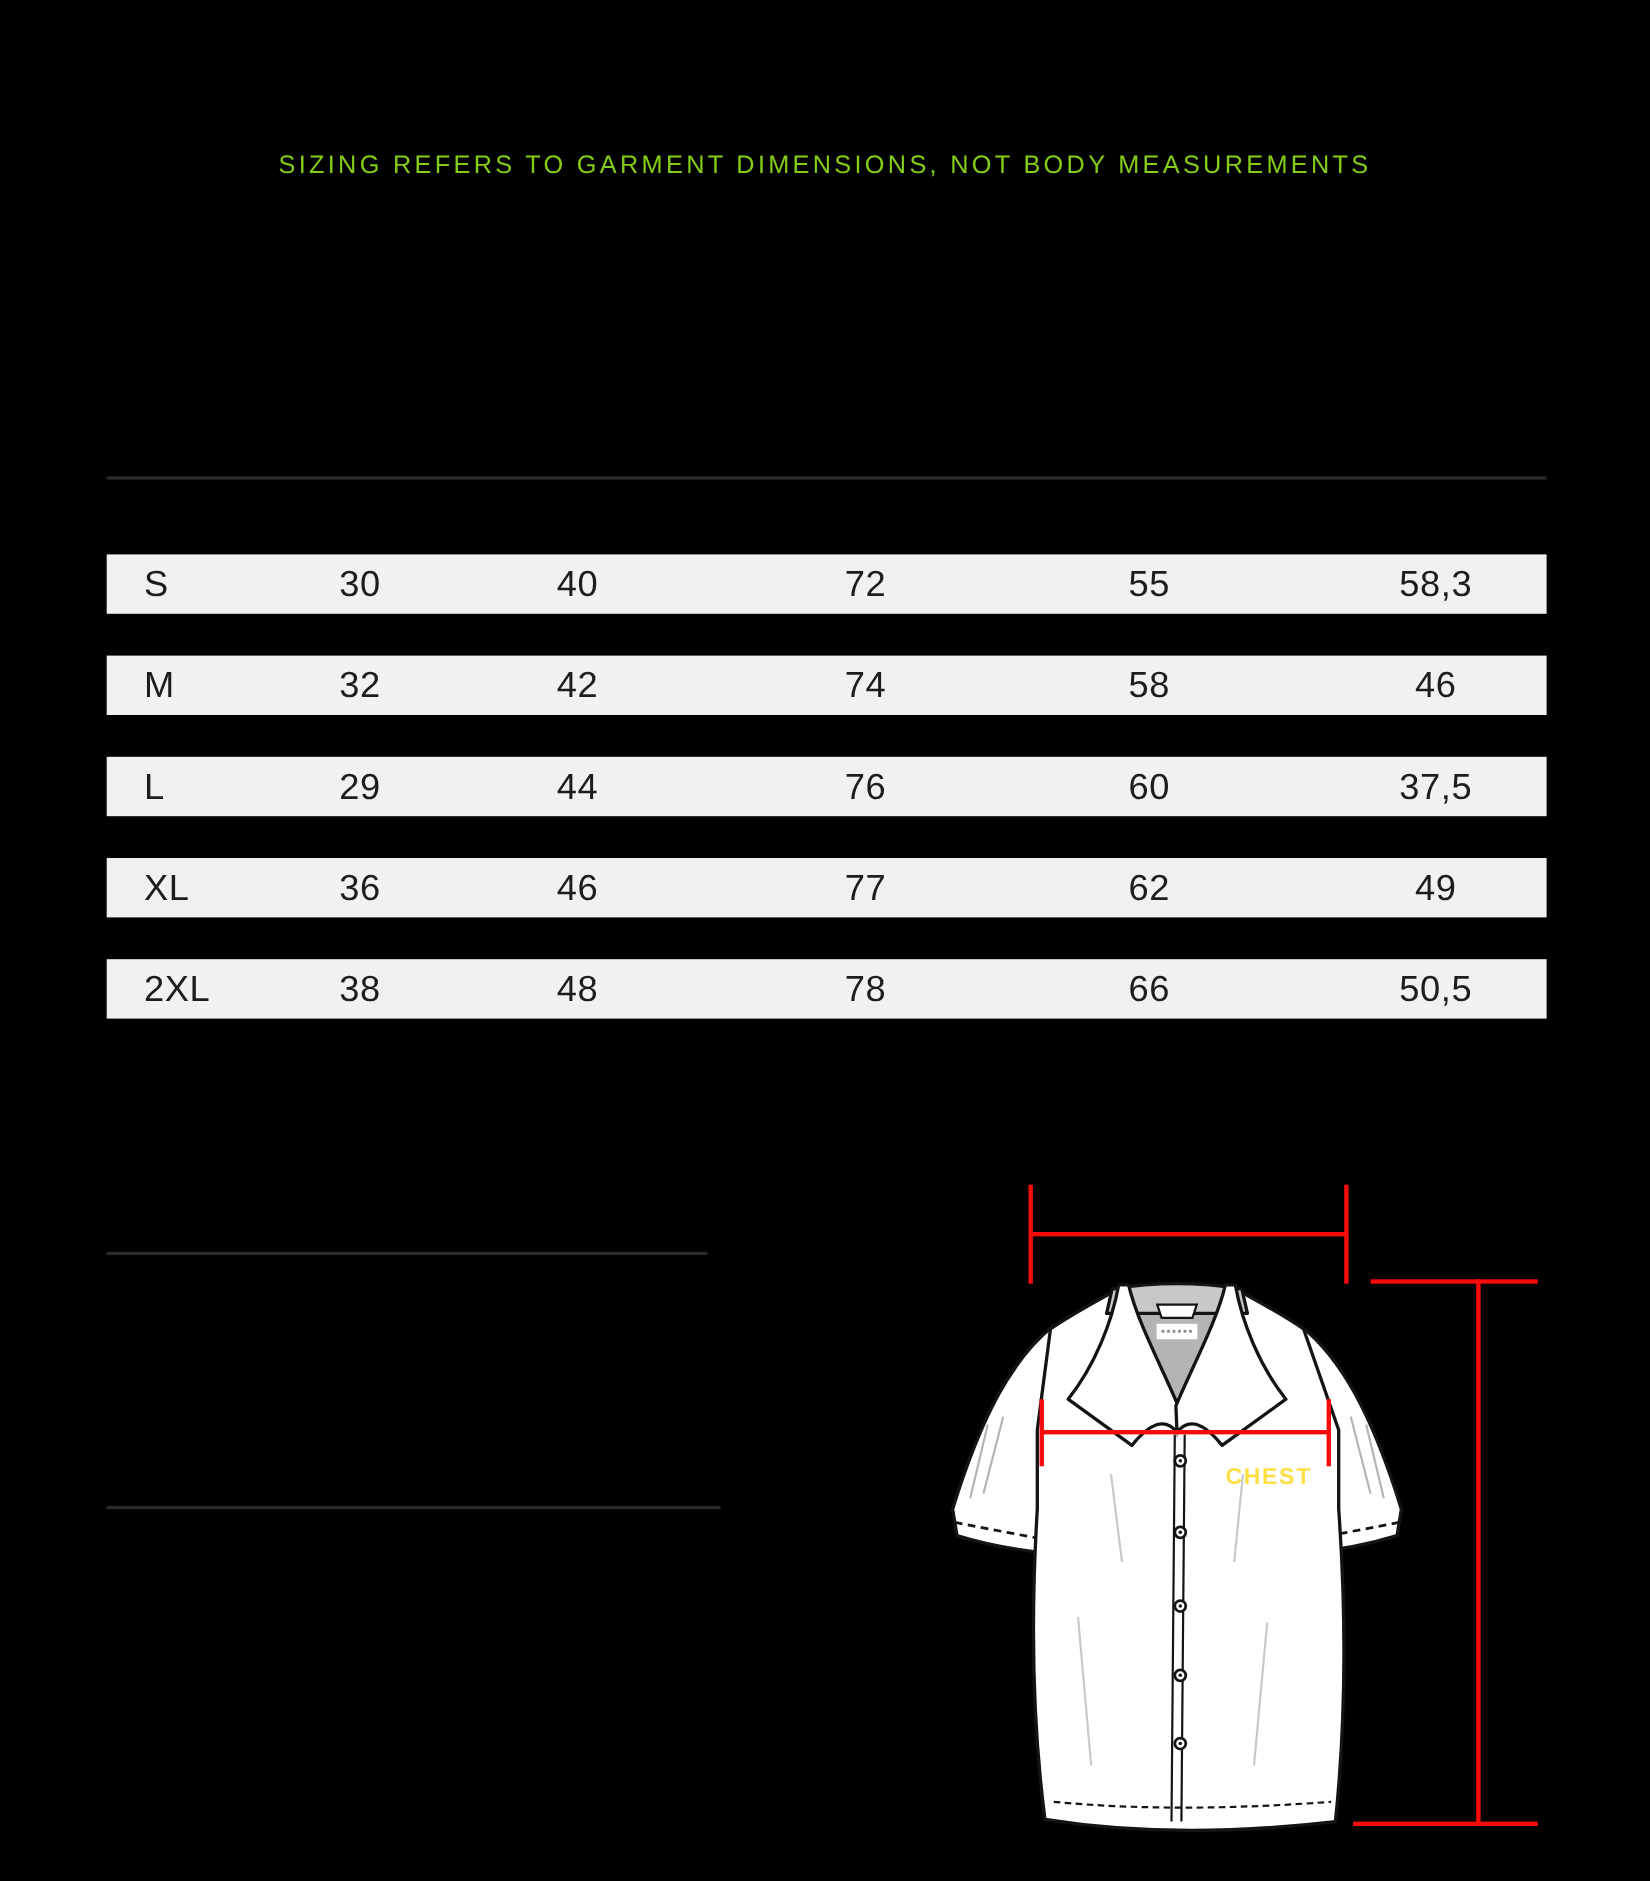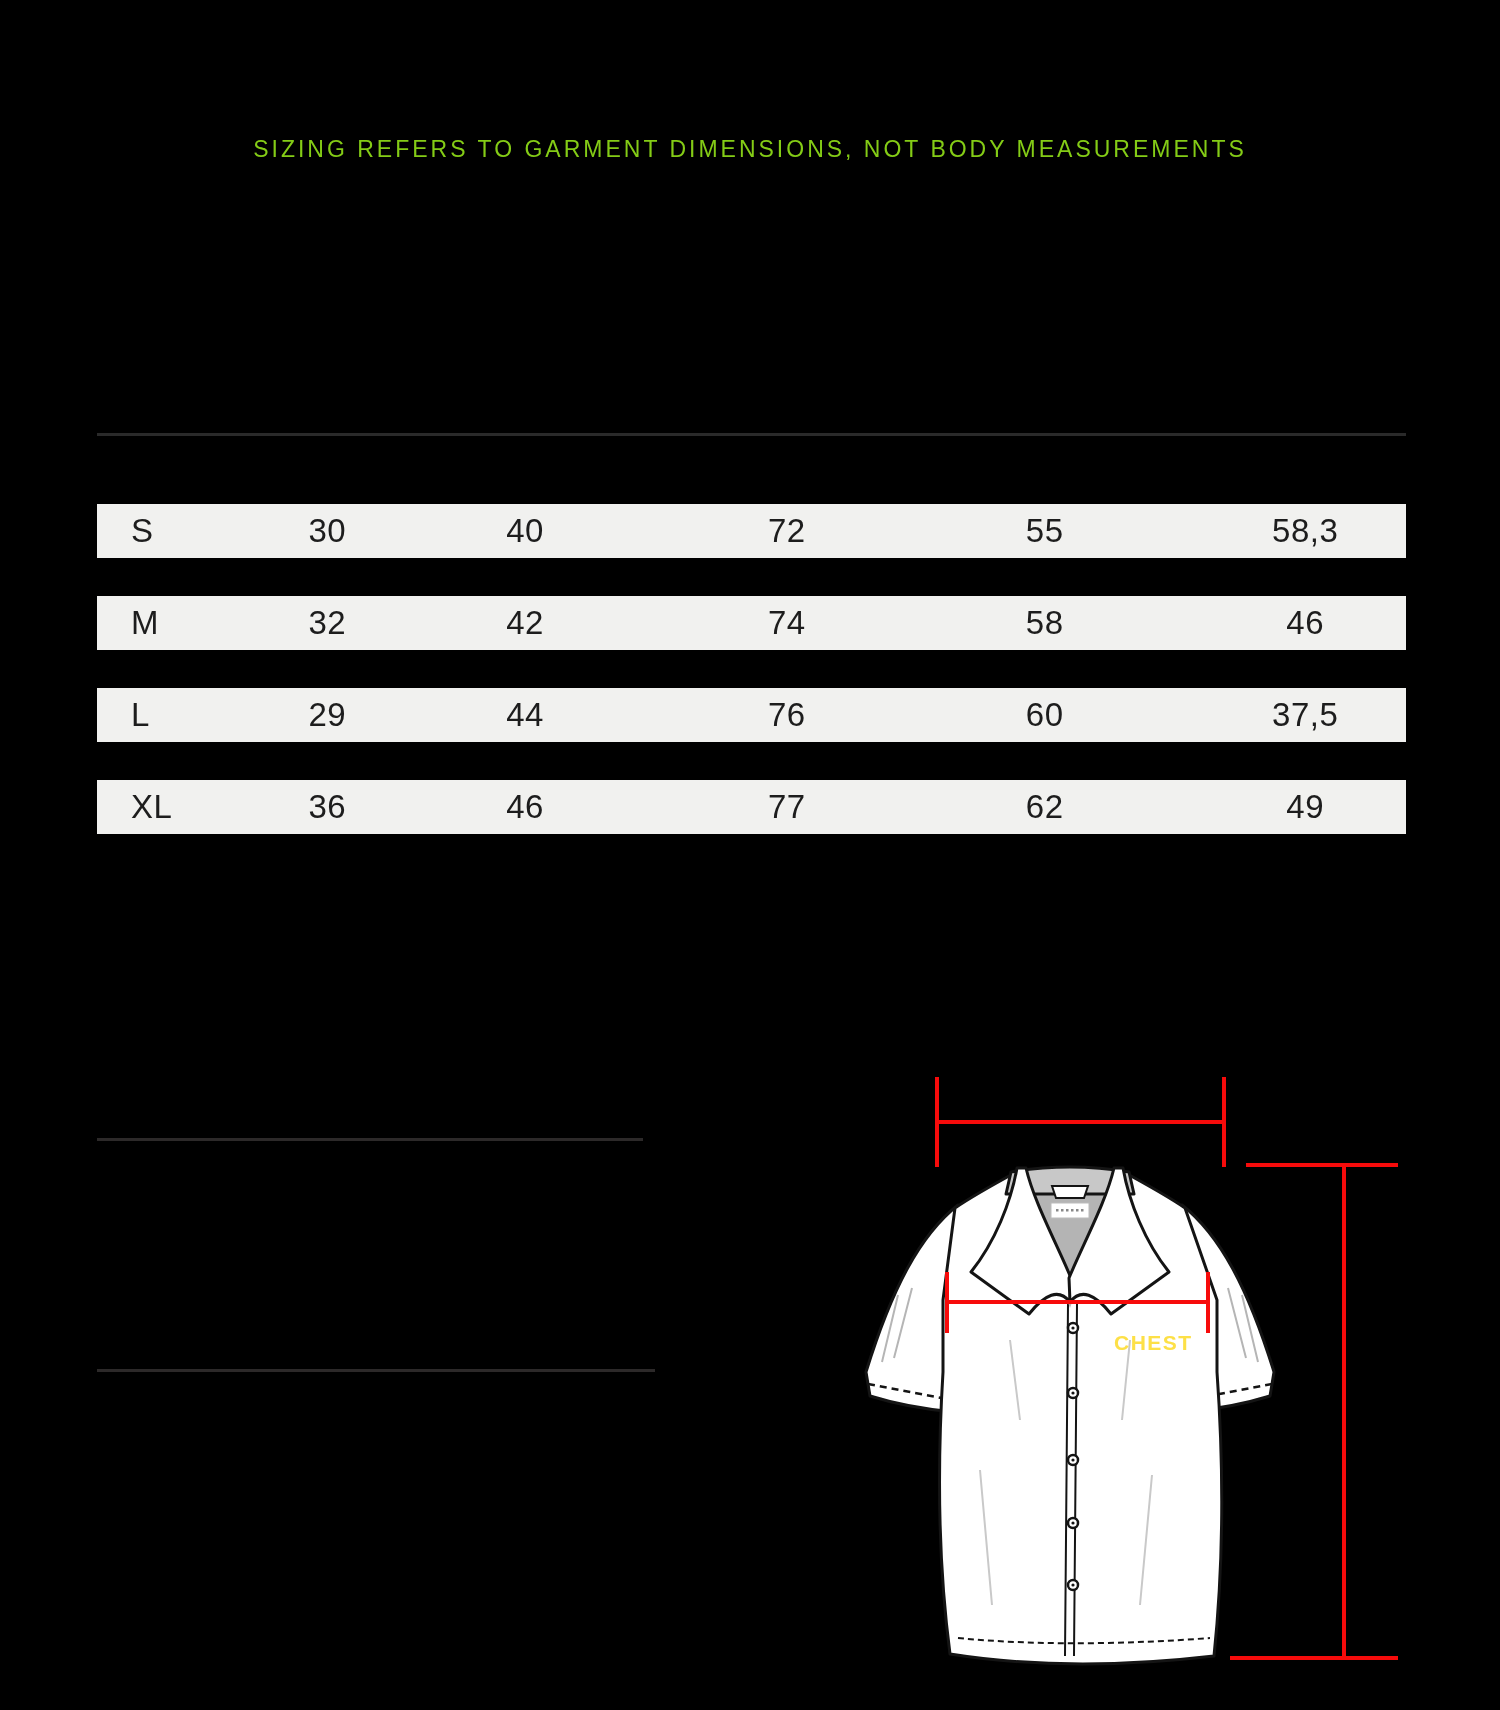--- a/index.html
+++ b/index.html
@@ -75,20 +75,28 @@
     <span class="v c5">37,5</span>
   </div>
   <div class="row r3">
     <span class="sz">XL</span>
     <span class="v c1">36</span>
     <span class="v c2">46</span>
     <span class="v c3">77</span>
     <span class="v c4">62</span>
     <span class="v c5">49</span>
   </div>
+  <div class="row r4">
+    <span class="sz">2XL</span>
+    <span class="v c1">38</span>
+    <span class="v c2">48</span>
+    <span class="v c3">78</span>
+    <span class="v c4">66</span>
+    <span class="v c5">50,5</span>
+  </div>
 
   <div class="sepline note-sep1"></div>
   <div class="sepline note-sep2"></div>
 
   <svg class="shirt" viewBox="0 0 720 670" xmlns="http://www.w3.org/2000/svg">
 
     <path d="M178,165 C140,195 112,248 86,332 L90,356 C122,366 152,370 174,372 L168,330 L172,200 Z" fill="#ffffff" stroke="#141414" stroke-width="3" stroke-linejoin="round"></path>
     <path d="M402,165 C440,195 468,248 494,332 L490,356 C458,366 428,370 406,372 L412,330 L408,200 Z" fill="#ffffff" stroke="#141414" stroke-width="3" stroke-linejoin="round"></path>
     <path d="M88,344 L172,360" stroke="#141414" stroke-width="2.5" stroke-dasharray="7 5" fill="none"></path>
     <path d="M492,344 L408,360" stroke="#141414" stroke-width="2.5" stroke-dasharray="7 5" fill="none"></path>

